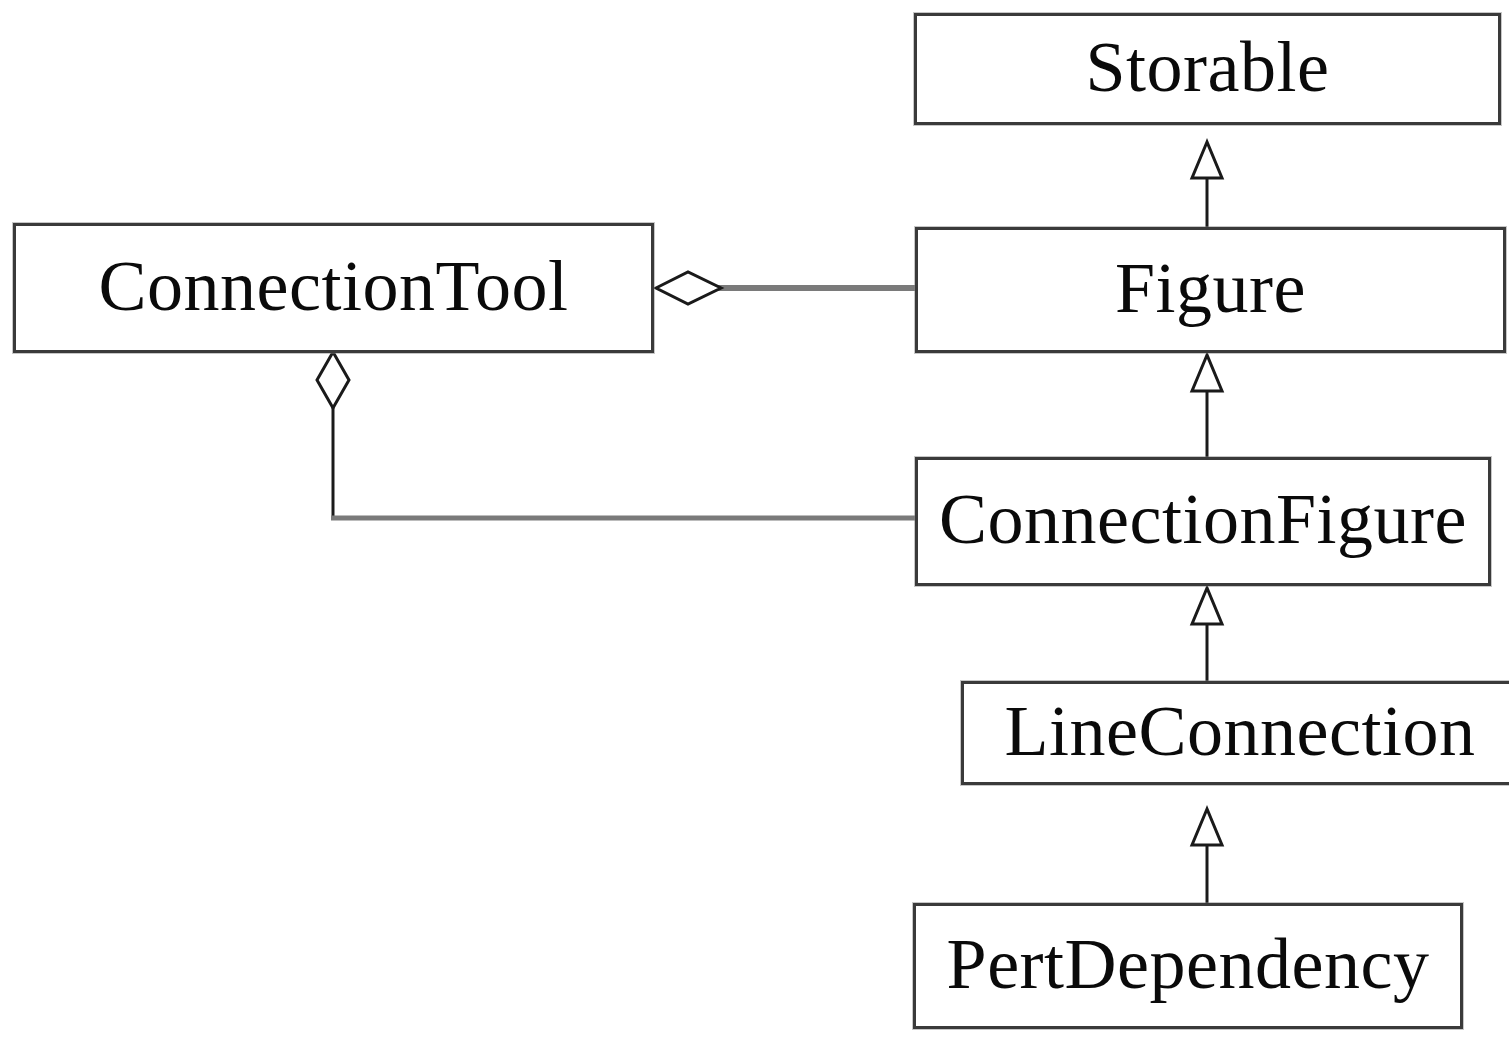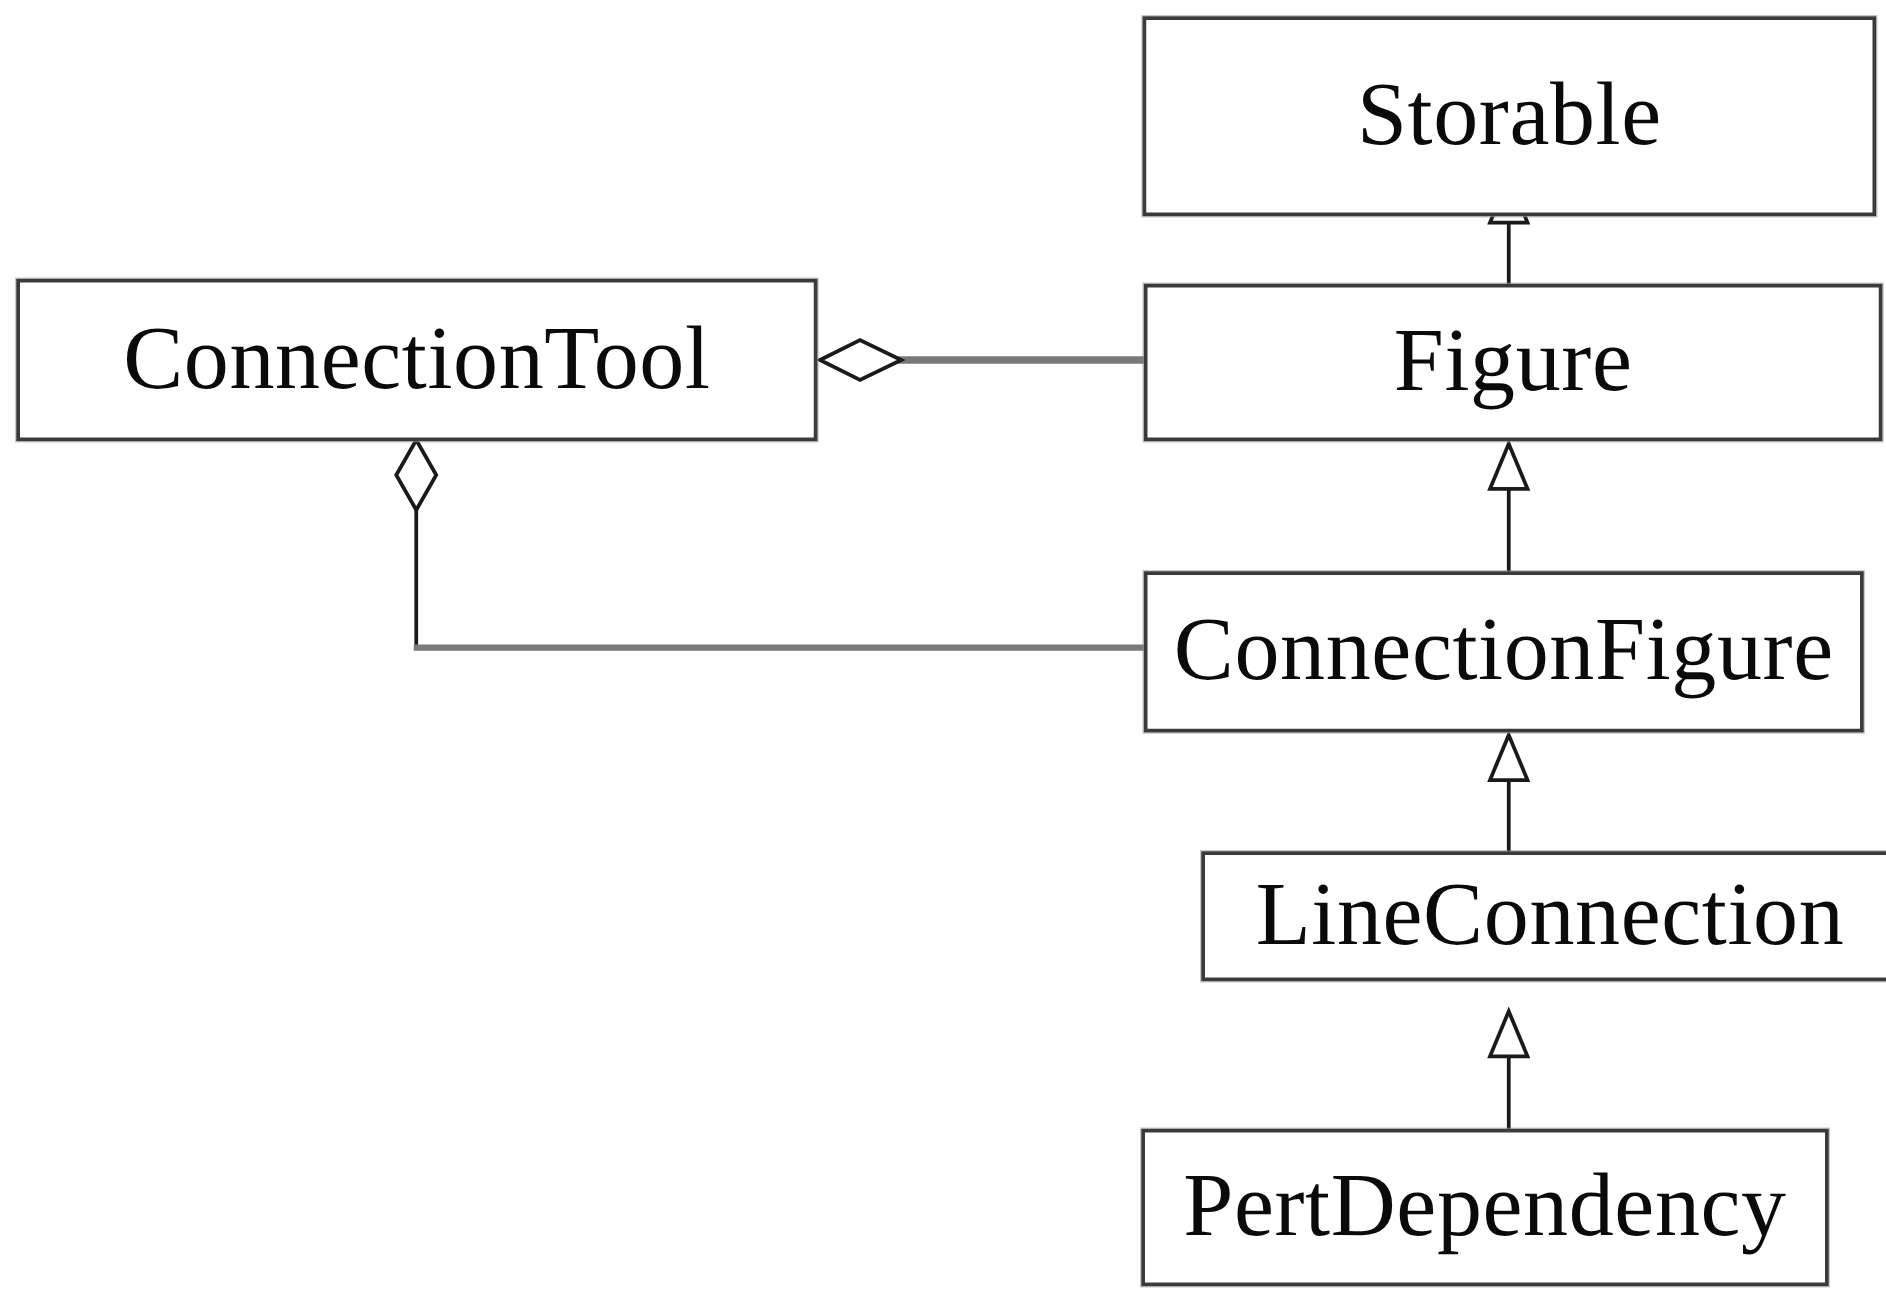--- a/index.html
+++ b/index.html
@@ -34,21 +34,21 @@
     z-index: 2;
   }
   .uml-class-name {
     font-size: 72px;
     color: #0a0a0a;
     white-space: nowrap;
     letter-spacing: 0.5px;
     transform: translateY(-2px);
   }
   
-  #box-storable          { left: 914px; top: 13px;  width: 587px; height: 160px; }
+  #box-storable          { left: 914px; top: 13px;  width: 587px; height: 112px; }
   #box-connection-tool   { left: 13px;  top: 223px; width: 641px; height: 130px; align-items: center; }
   #box-figure            { left: 915px; top: 227px; width: 591px; height: 126px; }
   #box-connection-figure { left: 915px; top: 457px; width: 576px; height: 129px; text-align: center; }
   #box-line-connection   { left: 913px; top: 681px; width: 558px; height: 104px; margin-left: 48px; }
   #box-pert-dependency   { left: 913px; top: 903px; width: 550px; height: 126px; }
 </style>
 </head>
 <body>
 
 <div id="canvas">

